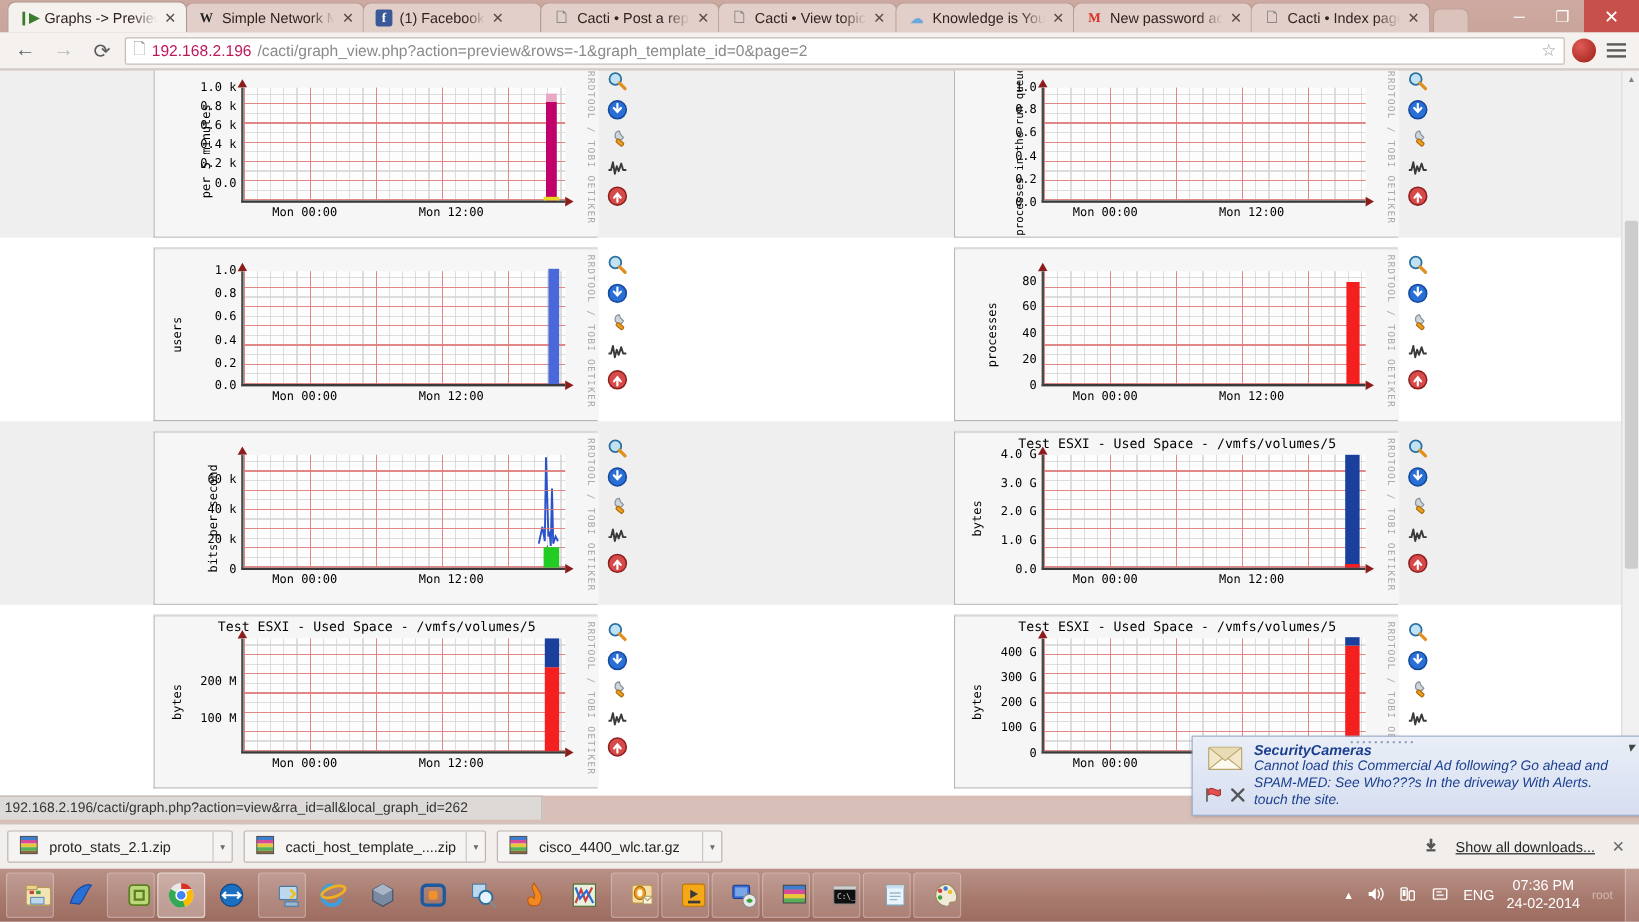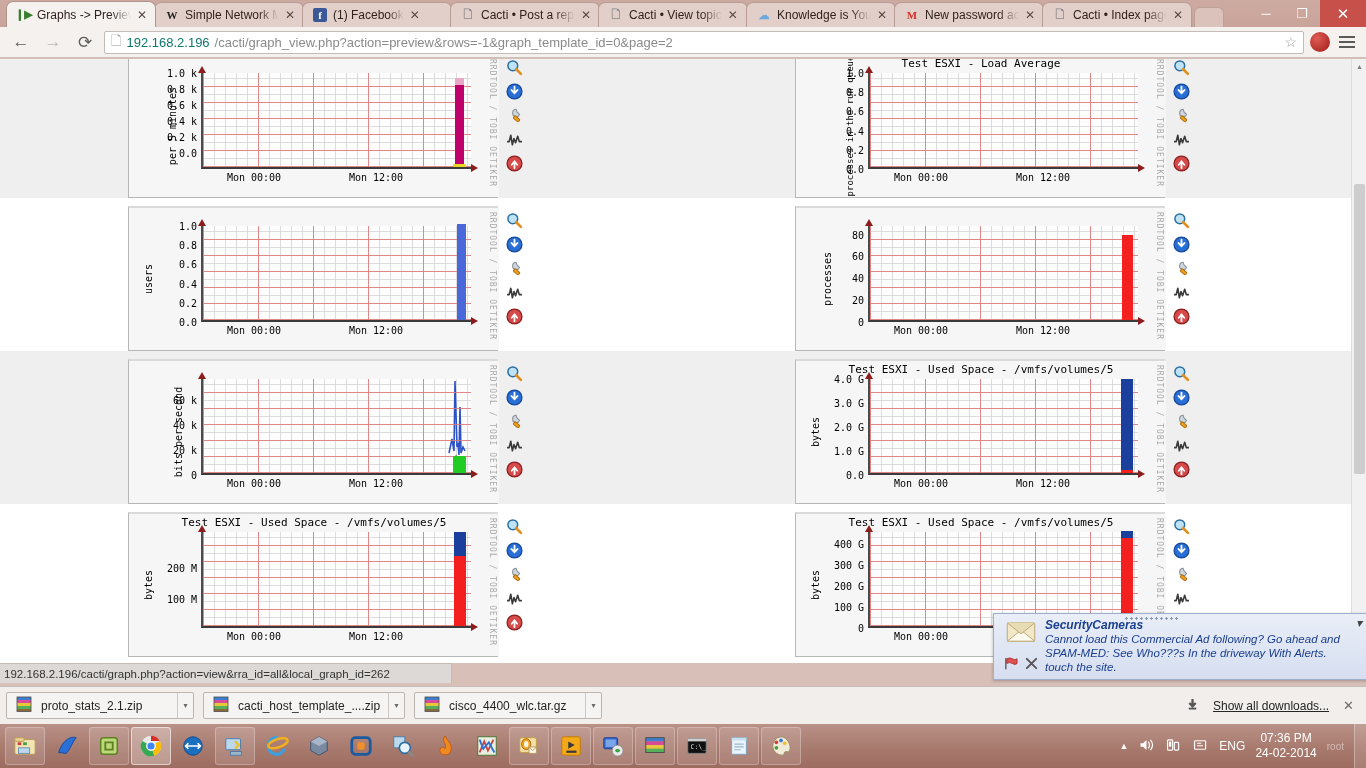--- a/index.html
+++ b/index.html
@@ -46,21 +46,21 @@
     background: #f4f1ee; display: flex; align-items: center; padding: 0 8px; gap: 6px;
     border-bottom: 1px solid #c8c0bb;
   }
   .navbtn { width: 26px; height: 26px; display: flex; align-items: center; justify-content: center;
             color: #5d5d5d; font-size: 17px; }
   .navbtn.fwd { color: #b9b9b9; }
   .urlbox {
     flex: 1; height: 23px; background: #fff; border: 1px solid #c3bcb7; border-radius: 2px;
     display: flex; align-items: center; padding: 0 6px; gap: 5px; font-size: 13px;
   }
-  .url-host { color: #0f766e; }
+  .url-host { color: #be185d; }
   .url-rest { color: #8a8a8a; }
   .star { color: #9a9a9a; font-size: 14px; }
   .plugin-badge { width: 20px; height: 20px; border-radius: 50%;
     background: radial-gradient(circle at 35% 32%, #e05b55, #9d1d18); }
   .menu-btn { width: 22px; height: 22px; display: flex; flex-direction: column;
               justify-content: center; gap: 3px; padding: 0 3px; }
   .menu-btn i { display: block; height: 2px; background: #5a5a5a; }
 
   
   .viewport {
@@ -188,21 +188,21 @@
   .taskbar {
     position: absolute; left: 0; top: 724px; width: 1366px; height: 44px;
     background: linear-gradient(#b99187, #a87a6e 55%, #9d6c60);
     display: flex; align-items: center; padding-left: 4px;
   }
   .tbicon {
     width: 40px; height: 38px; margin: 0 1px; border-radius: 3px;
     display: flex; align-items: center; justify-content: center;
     border: 1px solid transparent;
   }
-  .tbicon.pinned { background: rgba(255,255,255,.13); border-color: rgba(255,255,255,.25); }
+  .tbicon.pinned { background: rgba(255,255,255,.13); border-color: rgba(255,255,255,.25); justify-content: flex-end; }
   .tbicon.active { background: rgba(255,255,255,.30); border-color: rgba(255,255,255,.55); }
   .tray { margin-left: auto; display: flex; align-items: center; gap: 10px;
           padding-right: 10px; color: #fff; font-size: 12px; }
   .clock { text-align: center; line-height: 15px; font-size: 12px; color: #fff; }
   .showdesk { width: 12px; height: 44px; background: rgba(255,255,255,.12);
               border-left: 1px solid rgba(255,255,255,.3); }
 
   
   .vscroll { position: absolute; right: 0; top: 59px; width: 15px; height: 604px;
              background: #f1f1f1; border-left: 1px solid #dcdcdc; }
@@ -345,21 +345,20 @@
                     <path d="M8 12.4 v-5.4 M5.4 9.2 L8 6 L10.6 9.2" stroke="#fff" stroke-width="1.7" fill="none" stroke-linecap="round"></path>
                   </svg>
               </span>
             </div>
           </div>
         </div>
         <div class="gcell right">
           <div class="gwrap">
             <div class="gbox">
               <div class="rrd">
-                <div class="title">Test ESXI - Load Average</div>
                 <div class="ylabel" style="left:-16px;font-size:9px">processes in the run queue</div>
                 <div class="ytickbox">
                   <div class="ytick" style="top:0%">1.0</div>
                   <div class="ytick" style="top:20%">0.8</div>
                   <div class="ytick" style="top:40%">0.6</div>
                   <div class="ytick" style="top:60%">0.4</div>
                   <div class="ytick" style="top:80%">0.2</div>
                   <div class="ytick" style="top:100%">0.0</div>
                 </div>
                 <div class="yarrow"></div>

